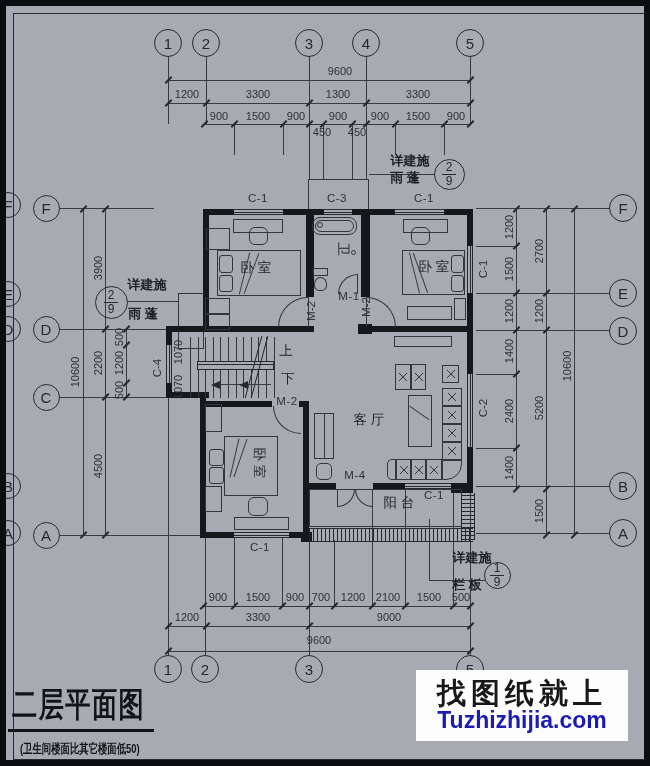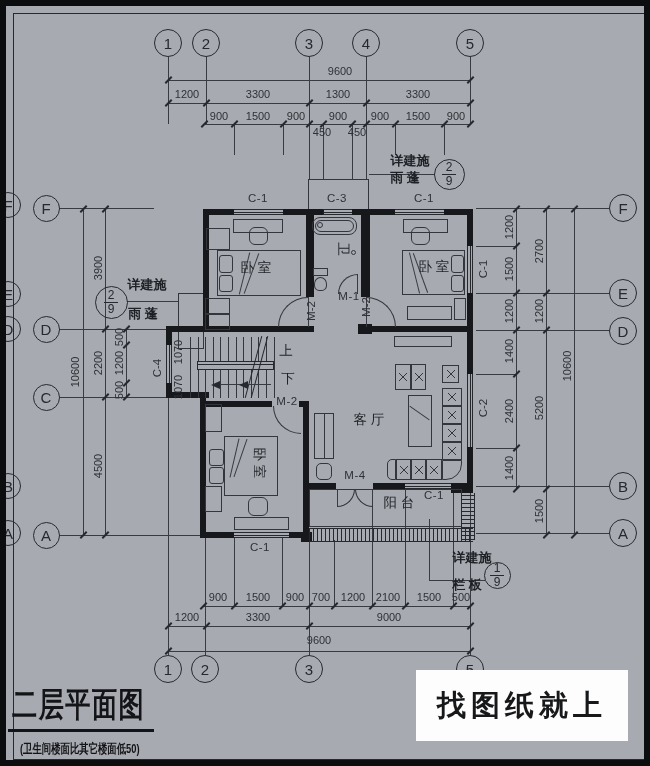--- a/index.html
+++ b/index.html
@@ -248,20 +248,21 @@
 
   <div class="furn" style="left:303px;top:483px;width:153px;height:38px"></div>
   <div class="hatchV" style="left:303px;top:522px;width:164px;height:12px"></div>
   <div class="hatchH" style="left:455px;top:487px;width:12px;height:47px"></div>
 
   <div id="title">二层平面图</div>
   <div id="title-rule"></div>
   <div id="subnote">(卫生间楼面比其它楼面低50)</div>
   <div id="watermark">
     <div id="wm1">找图纸就上</div>
+    <div id="wm2">Tuzhizhijia.com</div>
   </div>
 
   <div id="bottombar"></div>
 <div class="lab k-dim" style="left: 334px; top: 65px; transform: translate(-50%, -50%);">9600</div>
     <div class="lab k-dim" style="left: 181px; top: 88px; transform: translate(-50%, -50%);">1200</div>
     <div class="lab k-dim" style="left: 252px; top: 88px; transform: translate(-50%, -50%);">3300</div>
     <div class="lab k-dim" style="left: 332px; top: 88px; transform: translate(-50%, -50%);">1300</div>
     <div class="lab k-dim" style="left: 412px; top: 88px; transform: translate(-50%, -50%);">3300</div>
     <div class="lab k-dim" style="left: 213px; top: 110px; transform: translate(-50%, -50%);">900</div>
     <div class="lab k-dim" style="left: 252px; top: 110px; transform: translate(-50%, -50%);">1500</div>

